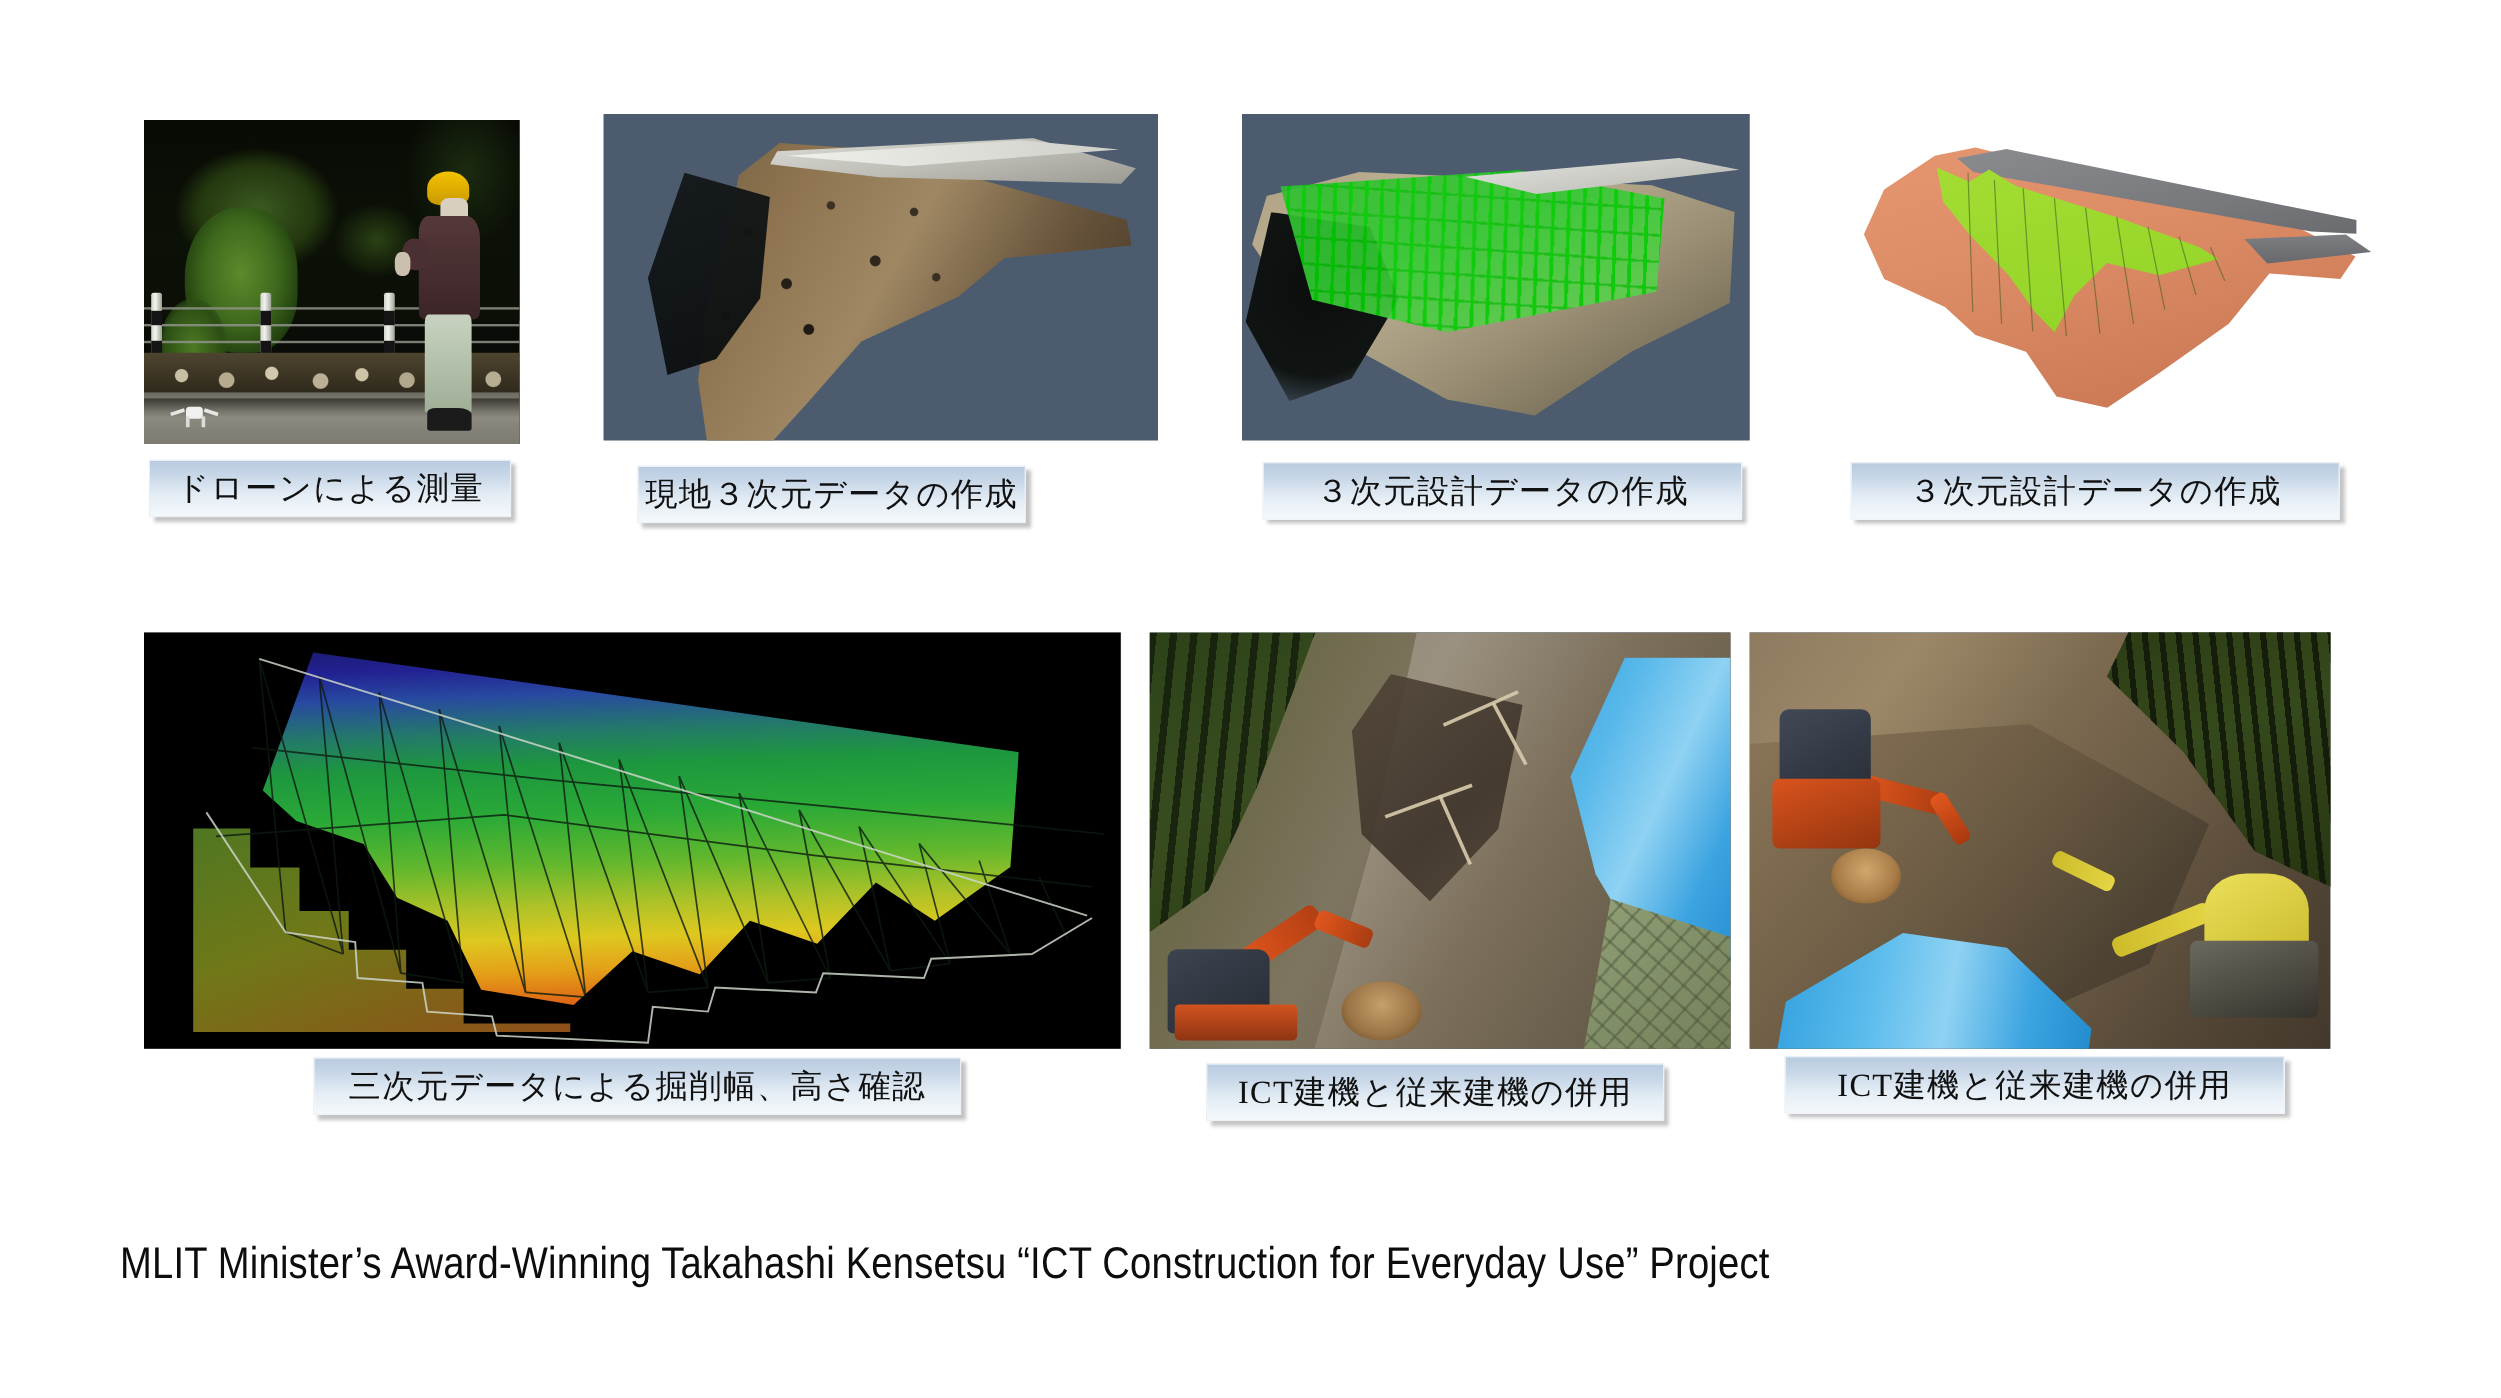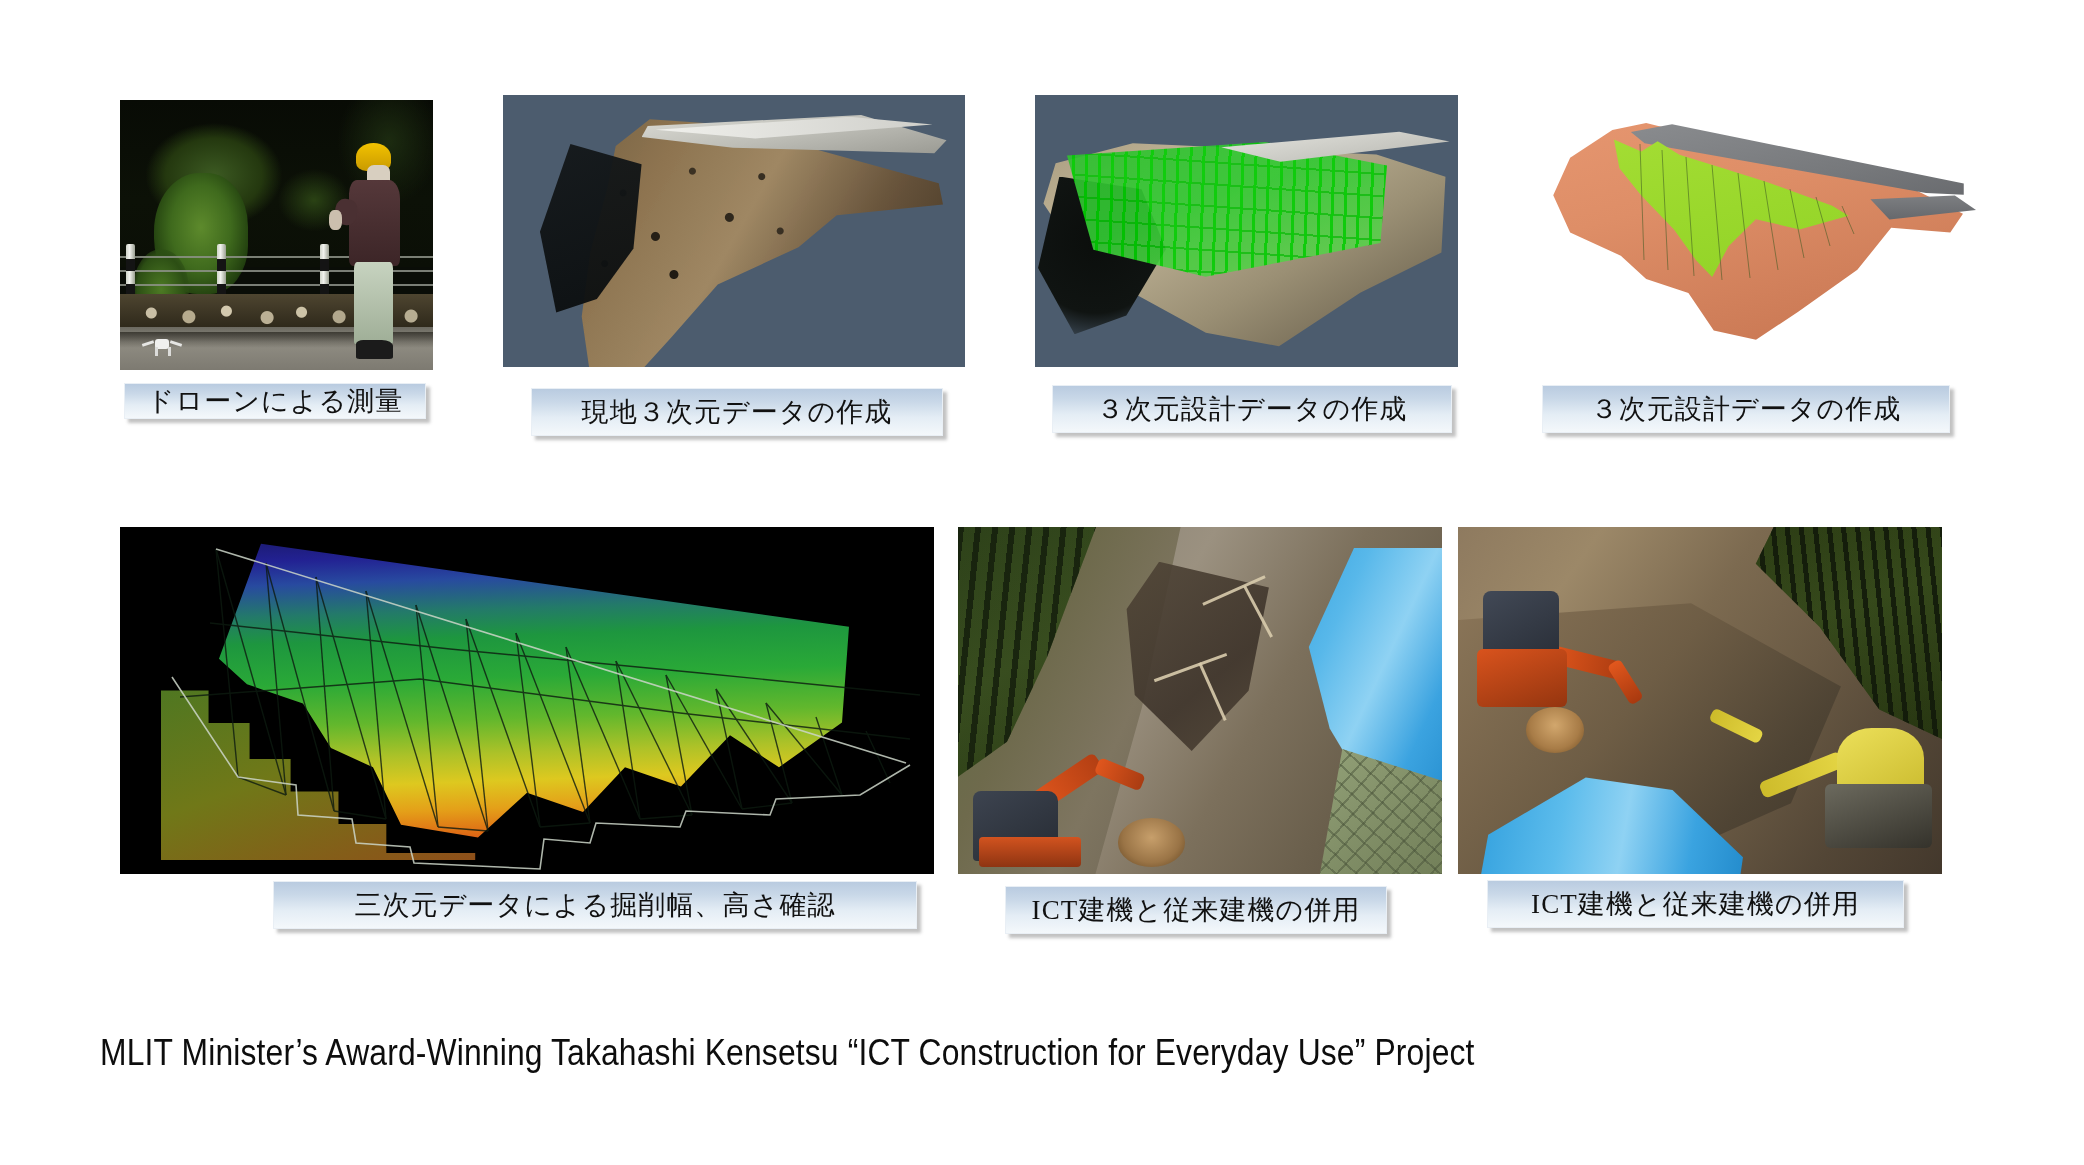--- a/index.html
+++ b/index.html
@@ -409,24 +409,24 @@
           <path d="M202 73 L214 178"></path>
             <path d="M228 81 L242 170"></path>
           <path d="M254 89 L268 158"></path>
             <path d="M280 97 L294 146"></path>
           <path d="M306 106 L318 134"></path>
         </g>
       </svg>
     </div>
   </div>
 
-  <div class="caption" style="left:124px;top:383px;width:302px;height:36px;font-size:27px;">
+  <div class="caption" style="left:124px;top:383px;width:302px;height:48px;font-size:27px;">
     <span>ドローンによる測量</span>
   </div>
-  <div class="caption" style="left:531px;top:388px;width:412px;height:48px;font-size:27px;">
+  <div class="caption" style="left:531px;top:388px;width:324px;height:48px;font-size:27px;">
     <span>現地３次元データの作成</span>
   </div>
   <div class="caption" style="left:1052px;top:385px;width:400px;height:48px;font-size:27px;">
     <span>３次元設計データの作成</span>
   </div>
   <div class="caption" style="left:1542px;top:385px;width:408px;height:48px;font-size:27px;">
     <span>３次元設計データの作成</span>
   </div>
 
   <div class="fig" id="fig5" style="left:120px;top:527px;width:814px;height:347px;">
@@ -519,21 +519,21 @@
         <div class="stick"></div>
         <div class="cab"></div>
         <div class="body"></div>
       </div>
       <div class="stumpA"></div>
       <div class="stumpB"></div>
       <div class="tarp"></div>
     </div>
   </div>
 
-  <div class="caption" style="left:273px;top:881px;width:644px;height:48px;font-size:27px;">
+  <div class="caption" style="left:261px;top:881px;width:540px;height:48px;font-size:27px;">
     <span>三次元データによる掘削幅、高さ確認</span>
   </div>
   <div class="caption" style="left:1005px;top:886px;width:382px;height:48px;font-size:27px;">
     <span>ICT建機と従来建機の併用</span>
   </div>
   <div class="caption" style="left:1487px;top:880px;width:417px;height:48px;font-size:27px;">
     <span>ICT建機と従来建機の併用</span>
   </div>
 
   <div class="slide-title" style="left:100px;top:1032px;">MLIT Minister’s Award-Winning Takahashi Kensetsu “ICT Construction for Everyday Use” Project</div>

